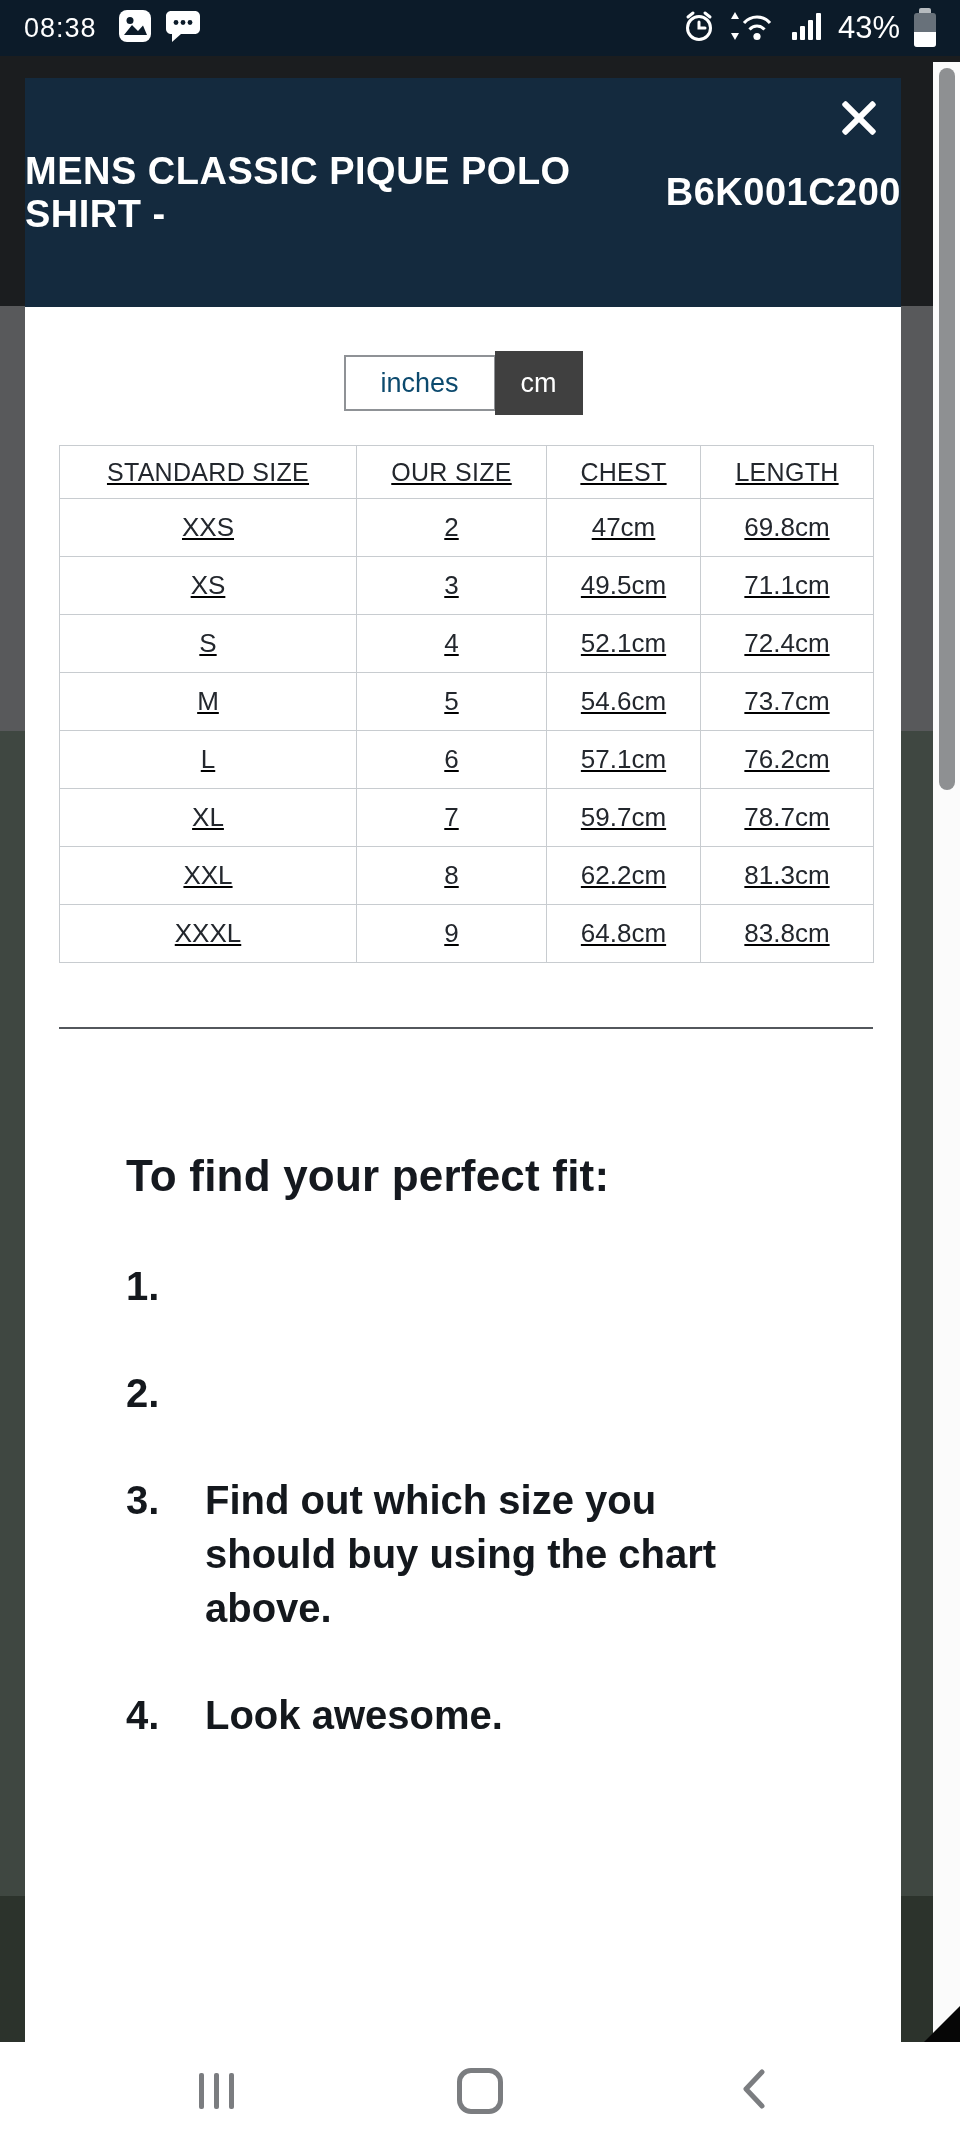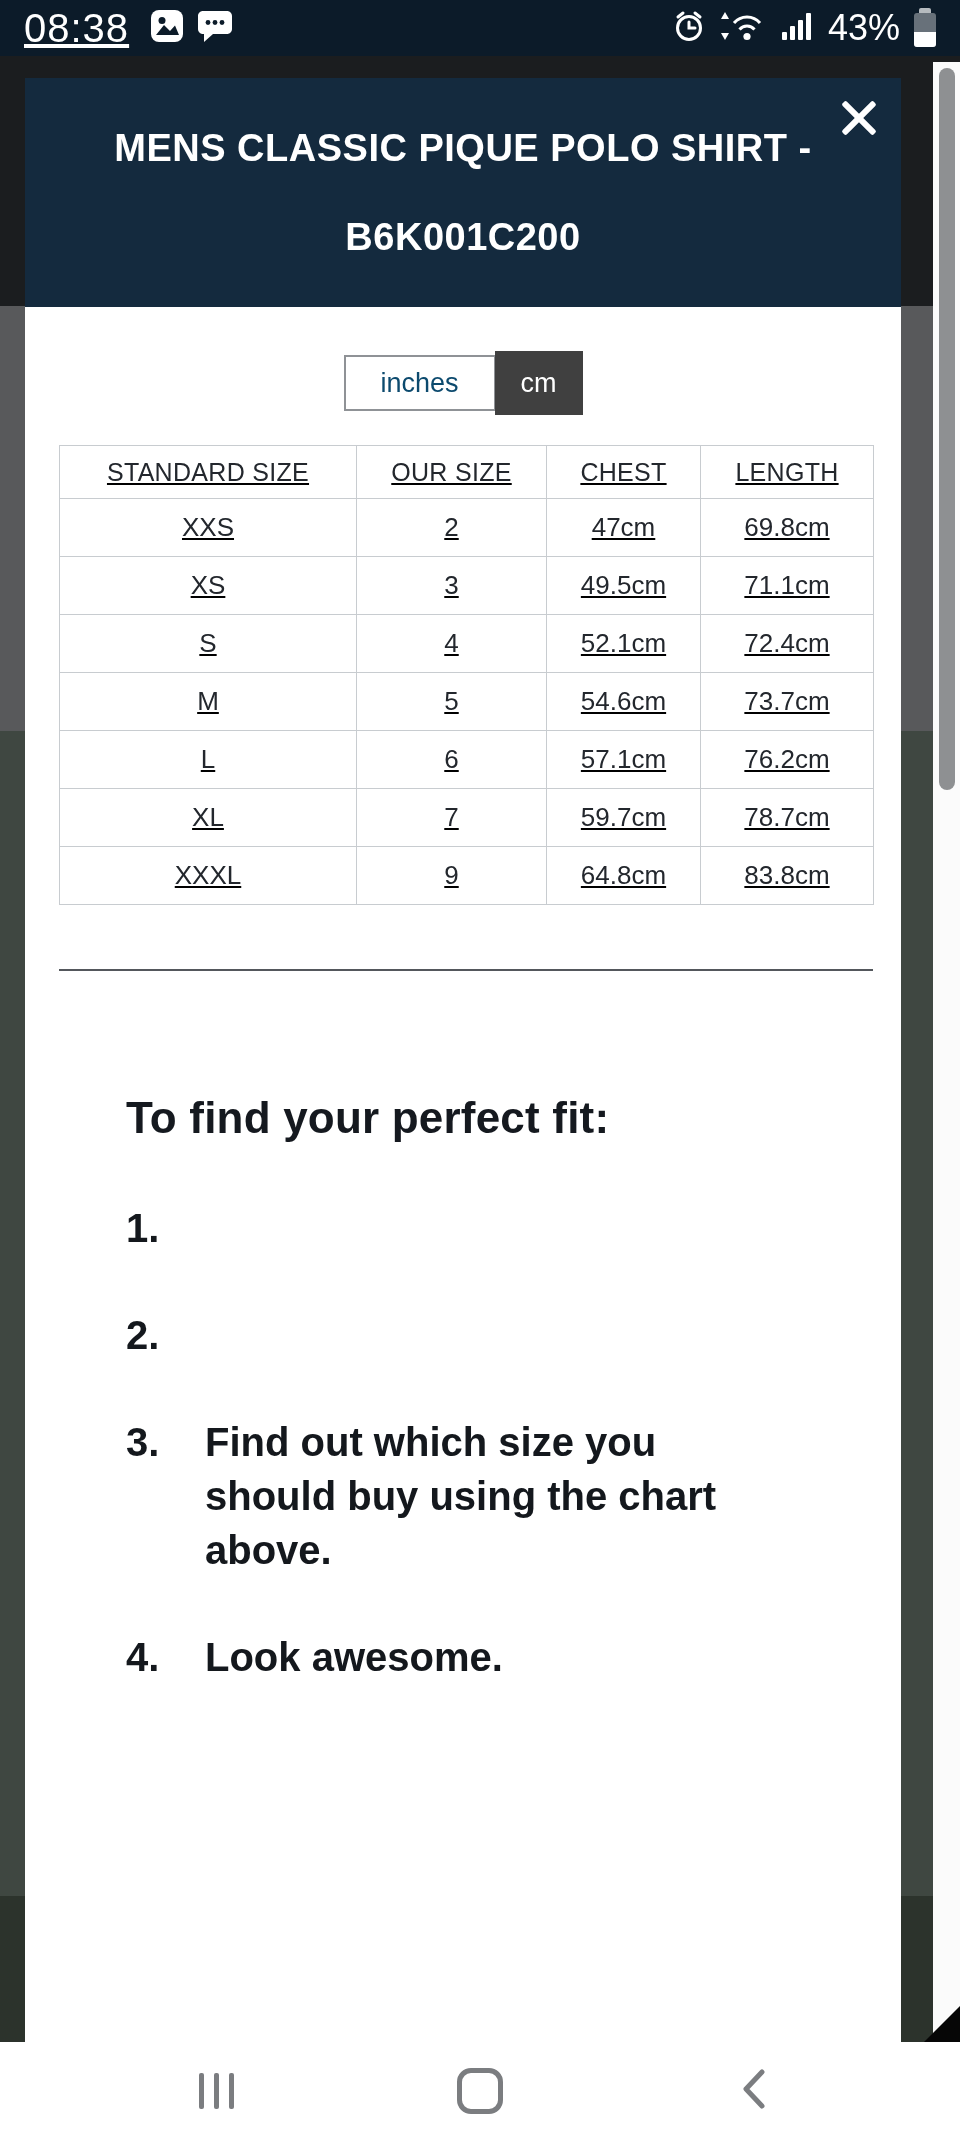--- a/index.html
+++ b/index.html
@@ -2,42 +2,42 @@
 <html><head>
 <meta charset="utf-8">
 <style>
   html,body{margin:0;padding:0;background:#000;}
   .phone{position:relative;width:960px;height:2140px;overflow:hidden;
          font-family:"Liberation Sans",sans-serif;background:#0c1b29;}
 
   
   .status-bar{position:absolute;top:0;left:0;width:960px;height:56px;background:#0c1b29;
               display:flex;align-items:center;padding:0 24px;box-sizing:border-box;color:#fff;}
-  .sb-time{font-size:40px;letter-spacing:1px;margin-right:20px;text-decoration:underline;}
+  .sb-time{font-size:27px;letter-spacing:1px;margin-right:20px;}
   .sb-left{display:flex;align-items:center;gap:12px;}
   .sb-right{margin-left:auto;display:flex;align-items:center;gap:14px;}
-  .sb-percent{font-size:36px;}
+  .sb-percent{font-size:31px;}
   .battery{width:22px;height:40px;position:relative;}
   .battery .cap{position:absolute;top:0;left:5px;width:12px;height:5px;background:rgba(255,255,255,.7);border-radius:2px 2px 0 0;}
   .battery .body{position:absolute;top:5px;left:0;width:22px;height:34px;background:rgba(255,255,255,.38);border-radius:3px;overflow:hidden;}
   .battery .fill{position:absolute;bottom:0;left:0;width:100%;height:43%;background:#fff;}
 
   
   .page{position:absolute;top:56px;left:0;width:960px;height:1986px;overflow:hidden;
         background:linear-gradient(180deg,#1b1d1f 0px,#1b1d1f 250px,#58595b 250px,#58595b 675px,
                    #3f4741 675px,#3f4741 1840px,#2c332c 1840px,#2c332c 100%);}
   .scroll-track{position:absolute;top:6px;right:0;width:27px;height:1980px;background:#fbfbfb;}
   .scroll-thumb{position:absolute;top:12px;right:5px;width:16px;height:722px;background:#8e9092;border-radius:9px;}
   .corner-mark{position:absolute;right:0;bottom:0;width:0;height:0;
                border-left:36px solid transparent;border-bottom:36px solid #060606;}
 
   
   .modal{position:absolute;top:22px;left:25px;width:876px;height:1964px;background:#fff;overflow:hidden;}
   .modal-header{position:relative;height:229px;background:#142a3e;color:#fff;
-                display:flex;flex-direction:column;align-items:center;justify-content:center;gap:46px;}
+                display:flex;flex-direction:row;align-items:center;justify-content:center;gap:46px;}
   .modal-title{font-size:38px;font-weight:700;letter-spacing:.5px;}
   .close-btn{position:absolute;top:16px;right:18px;width:48px;height:48px;cursor:pointer;}
   .close-x{position:relative;display:block;width:100%;height:100%;}
   .close-x::before,.close-x::after{content:"";position:absolute;left:2px;top:21px;width:44px;height:6px;background:#fff;border-radius:2px;}
   .close-x::before{transform:rotate(45deg);}
   .close-x::after{transform:rotate(-45deg);}
 
   
   .toggle-row{margin-top:44px;display:flex;justify-content:center;align-items:center;}
   .btn-inches{width:152px;height:56px;background:#fff;border:2px solid #8f9296;color:#0c4a6e;
@@ -202,20 +202,26 @@
             <td>57.1cm</td>
             <td>76.2cm</td>
           </tr>
           <tr>
             <td>XL</td>
             <td>7</td>
             <td>59.7cm</td>
             <td>78.7cm</td>
           </tr>
           <tr>
+            <td>XXL</td>
+            <td>8</td>
+            <td>62.2cm</td>
+            <td>81.3cm</td>
+          </tr>
+          <tr>
             <td>XXXL</td>
             <td>9</td>
             <td>64.8cm</td>
             <td>83.8cm</td>
           </tr>
         </tbody>
       </table>
 
       <div class="divider"></div>
 

